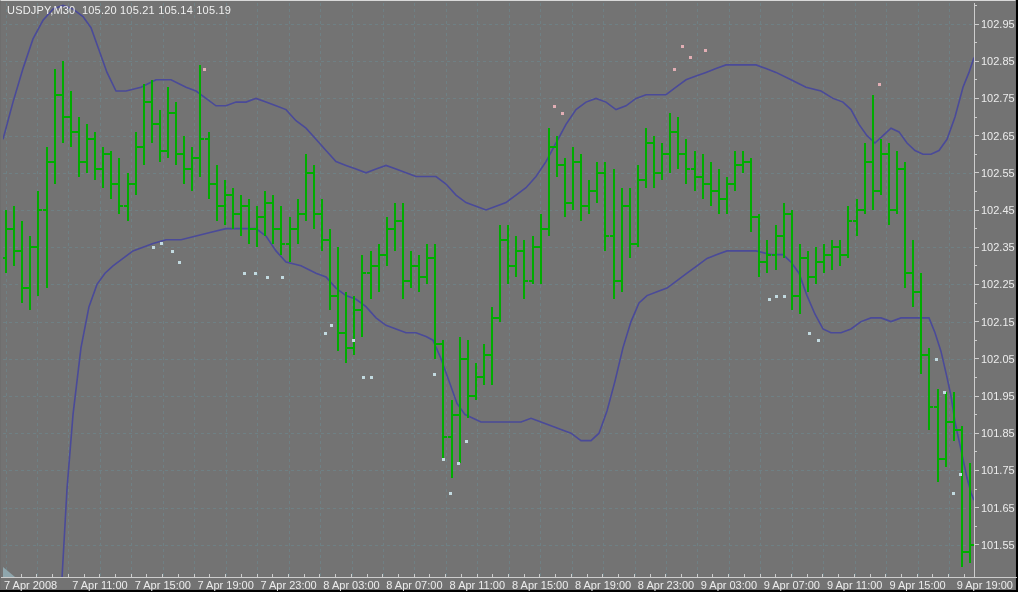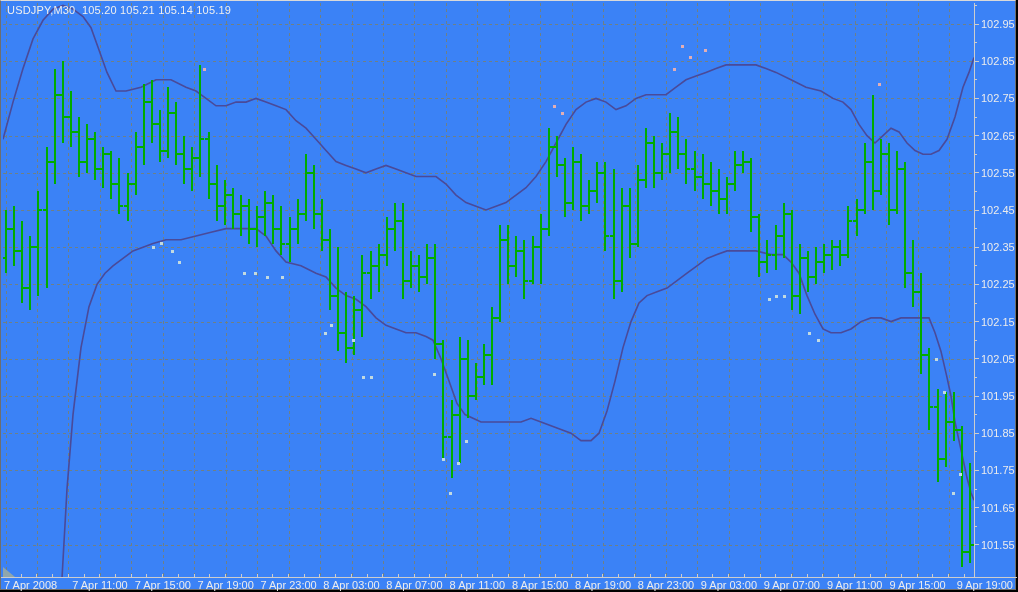--- a/index.html
+++ b/index.html
@@ -1,17 +1,17 @@
 <!DOCTYPE html>
 <html><head>
 <meta charset="utf-8">
 <style>
   html,body{margin:0;padding:0;background:#000;width:1018px;height:592px;overflow:hidden;}
   .window{
-    position:relative;width:1016px;height:590px;background:#3b82f6;
+    position:relative;width:1016px;height:590px;background:#737373;
     border:1px solid #6e6e6e;border-top:1px solid #d9d9d9;box-sizing:border-box;
     font-family:"Liberation Sans", sans-serif;
   }
   .chart-title{
     position:absolute;left:6px;top:3px;z-index:5;
     color:#efefef;font-size:11px;white-space:pre;letter-spacing:0.2px;
   }
   svg{position:absolute;left:0;top:0;}
   text{font-family:"Liberation Sans", sans-serif;}
 </style>

